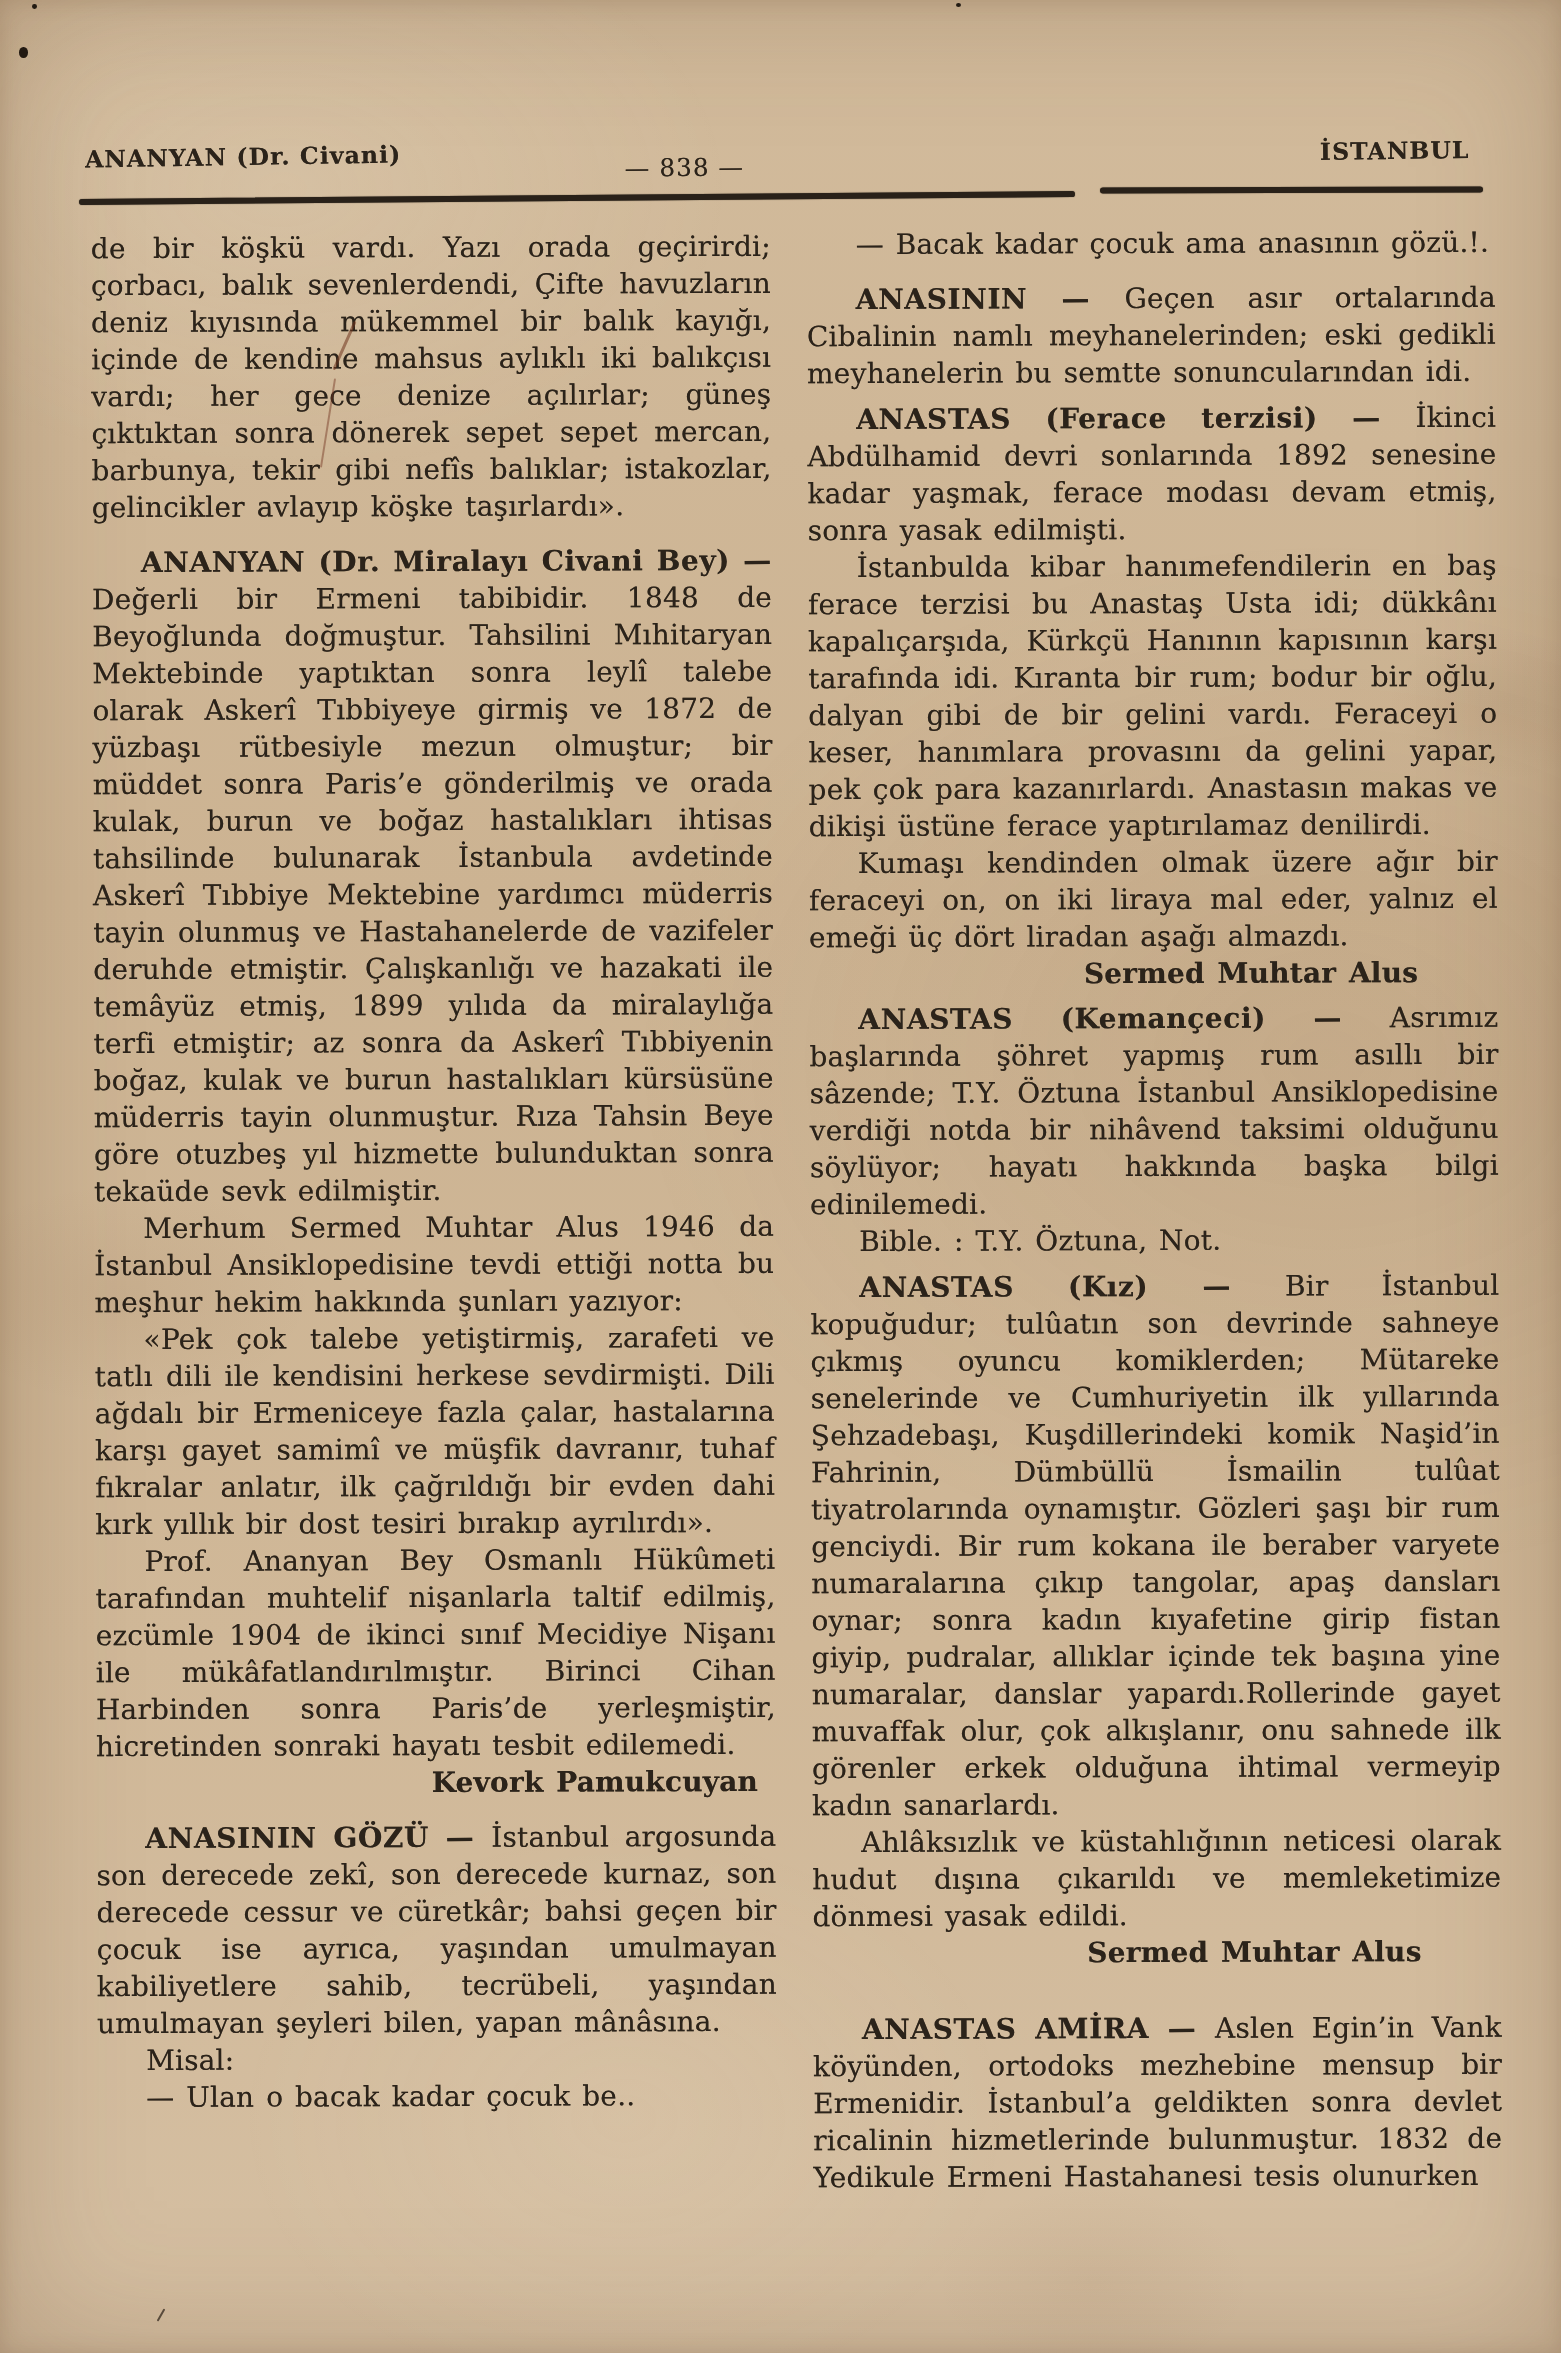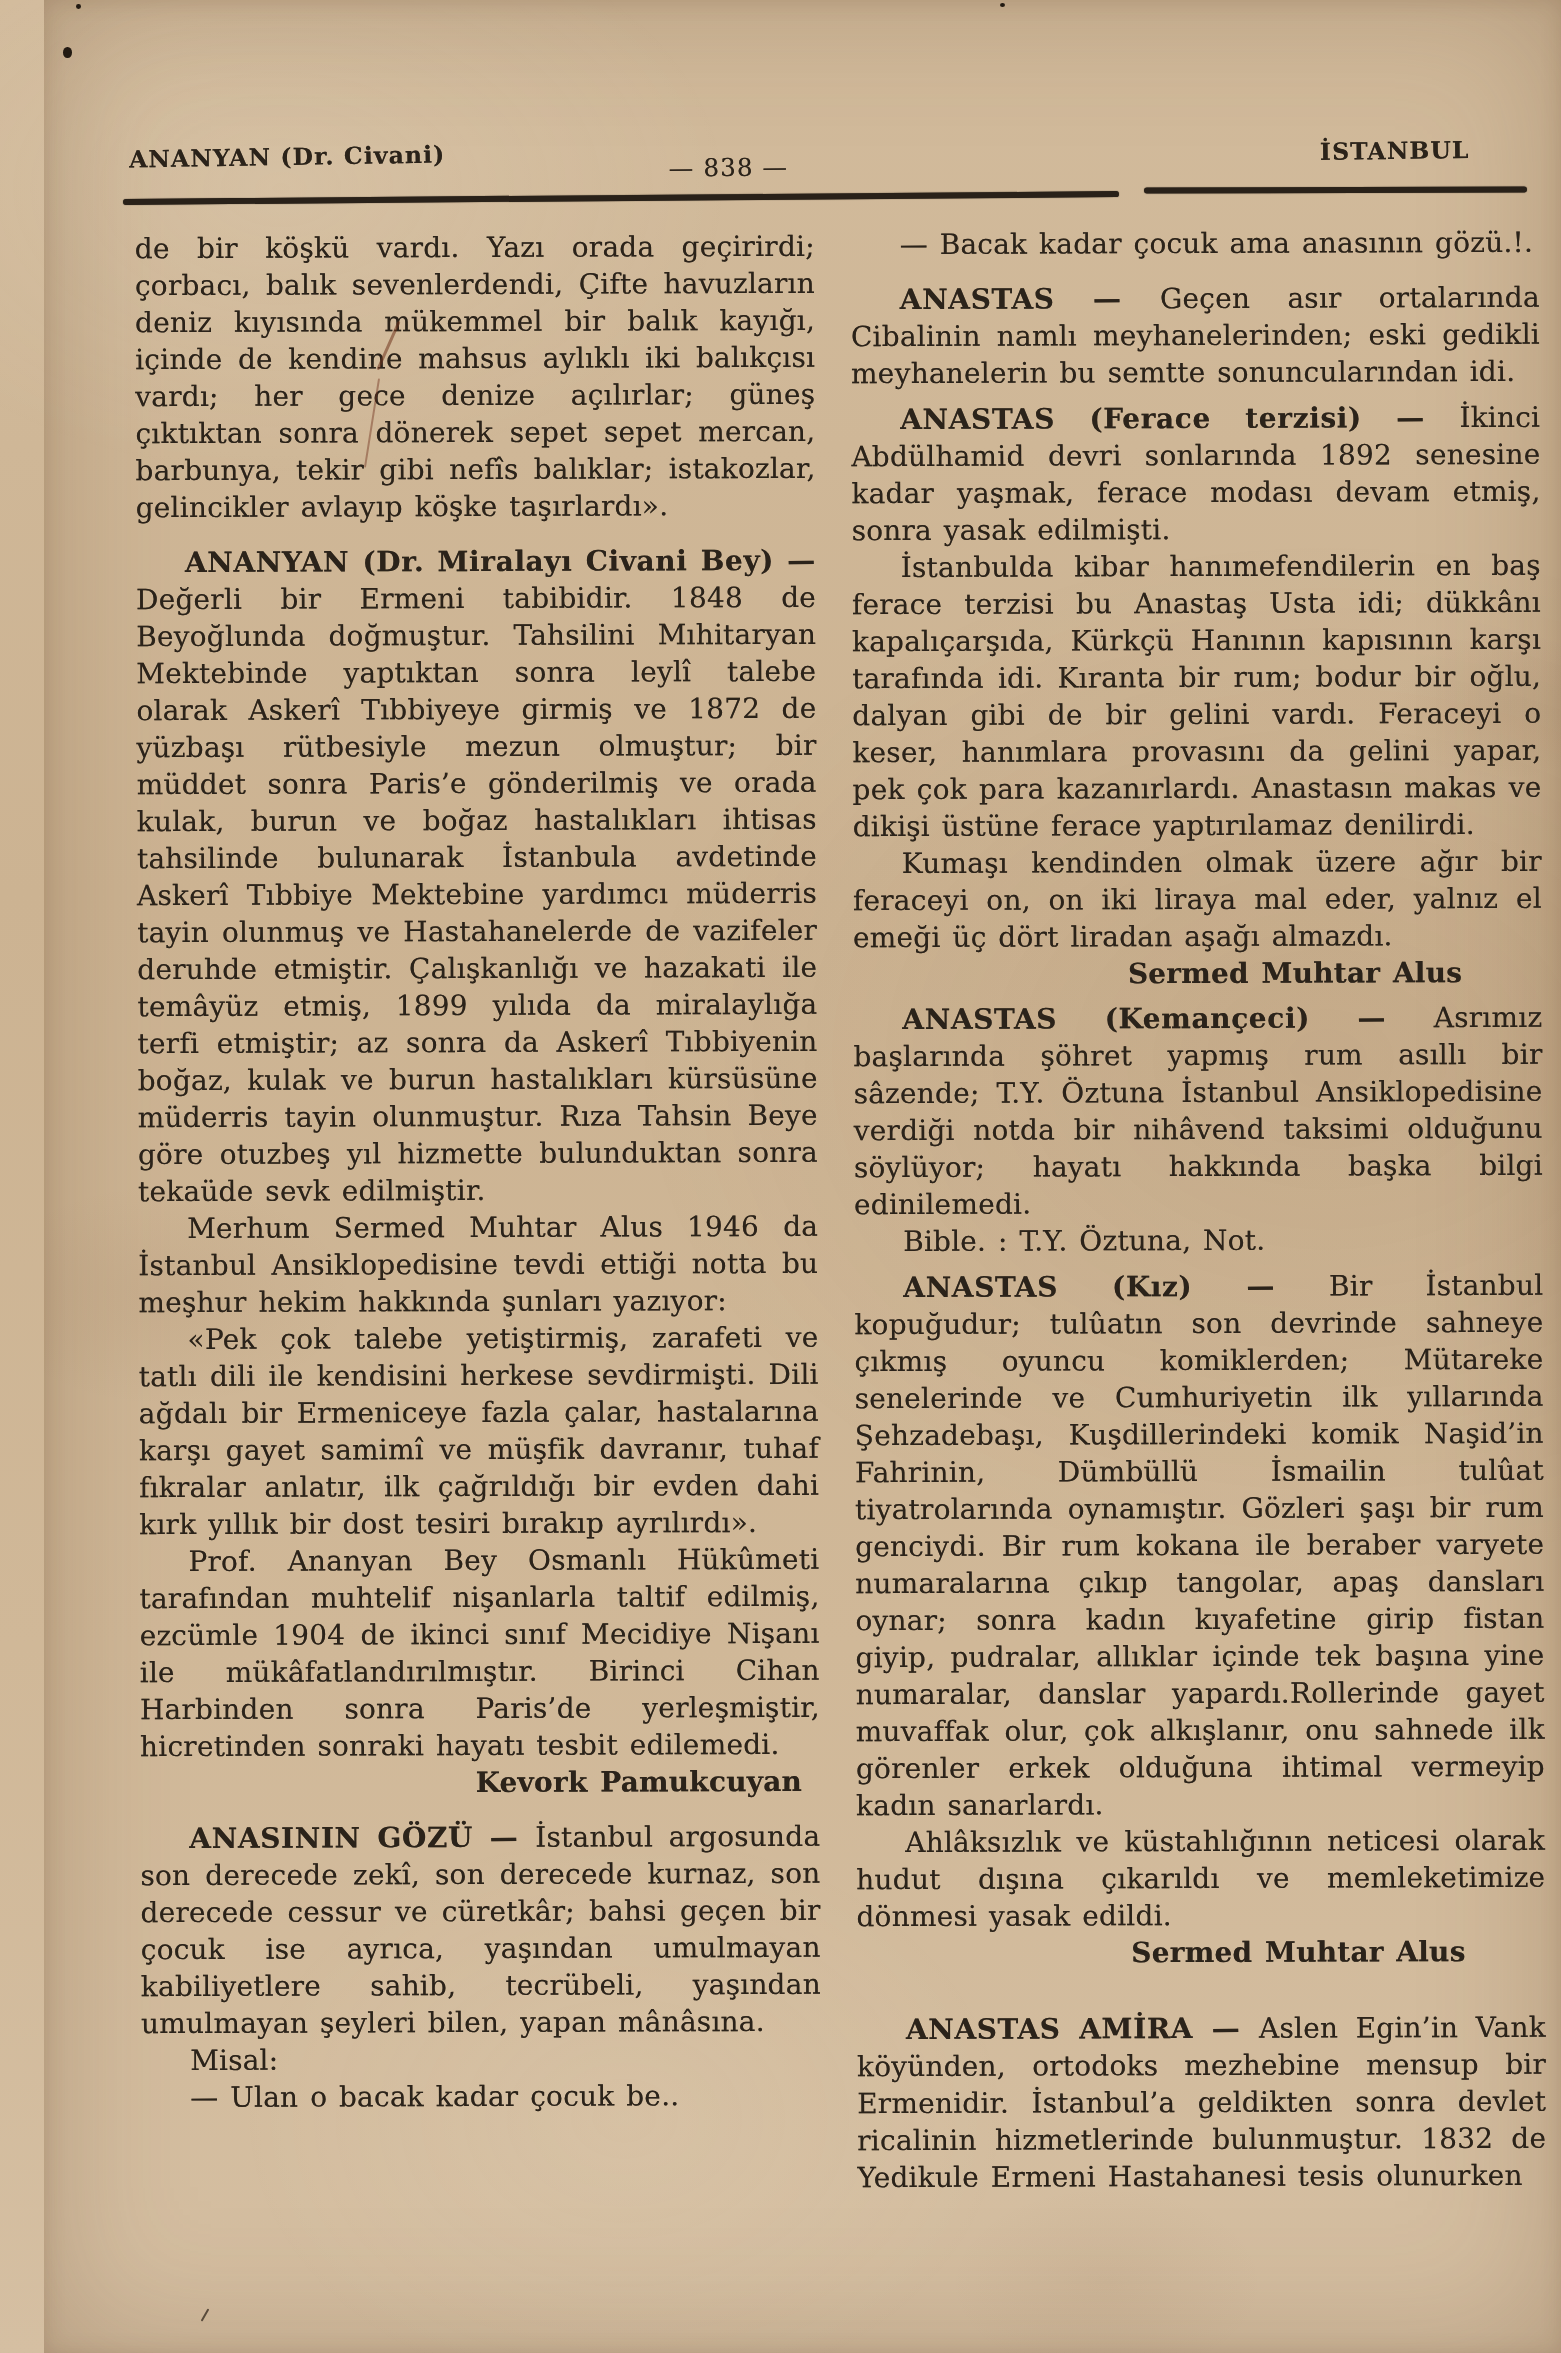--- a/index.html
+++ b/index.html
@@ -7,21 +7,21 @@
   body{
     width:1562px;height:2354px;overflow:hidden;position:relative;
     background:
       radial-gradient(749px 481px at 18% 8%, rgba(255,250,235,0.10), transparent 60%),
       radial-gradient(1070px 802px at 85% 45%, rgba(120,82,44,0.10), transparent 65%),
       radial-gradient(642px 481px at 40% 90%, rgba(255,248,230,0.07), transparent 60%),
       linear-gradient(180deg,#d2bb9c 0%, #ccb392 38%, #d0b898 70%, #d5bfa2 100%);
     font-family:"DejaVu Serif","Liberation Serif",serif;
     color:#2b231a;
   }
-  .page{position:absolute;inset:0;margin-left:44px;}
+  .page{position:absolute;inset:0;}
   .page::before{ 
     content:"";position:absolute;inset:0;pointer-events:none;
     box-shadow:inset 0 0 139px rgba(92,62,32,0.28), inset 0 0 21.4px rgba(92,62,32,0.18);
     background:
       radial-gradient(160px 107px at 96% 30%, rgba(110,70,40,0.08), transparent 70%),
       radial-gradient(267px 160px at 8% 55%, rgba(110,70,40,0.07), transparent 70%),
       radial-gradient(225px 139px at 70% 97%, rgba(110,70,40,0.06), transparent 70%);
   }
   
   .rh{position:absolute;white-space:nowrap;font-weight:bold;font-size:23.5px;letter-spacing:1.1px;
@@ -77,21 +77,21 @@
     <p class="ind">«Pek çok talebe yetiştirmiş, zarafeti ve tatlı dili ile kendisini herkese sevdirmişti. Dili ağdalı bir Ermeniceye fazla çalar, hastalarına karşı gayet samimî ve müşfik davranır, tuhaf fıkralar anlatır, ilk çağrıldığı bir evden dahi kırk yıllık bir dost tesiri bırakıp ayrılırdı».</p>
     <p class="ind">Prof. Ananyan Bey Osmanlı Hükûmeti tarafından muhtelif nişanlarla taltif edilmiş, ezcümle 1904 de ikinci sınıf Mecidiye Nişanı ile mükâfatlandırılmıştır. Birinci Cihan Harbinden sonra Paris’de yerleşmiştir, hicretinden sonraki hayatı tesbit edilemedi.</p>
     <p class="sig sig--flush">Kevork Pamukcuyan</p>
     <p class="ind gap-m"><span class="lead">ANASININ GÖZÜ — </span><span>İstanbul argosunda son derecede zekî, son derecede kurnaz, son derecede cessur ve cüretkâr; bahsi geçen bir çocuk ise ayrıca, yaşından umulmayan kabiliyetlere sahib, tecrübeli, yaşından umulmayan şeyleri bilen, yapan mânâsına.</span></p>
     <p class="ind">Misal:</p>
     <p class="ind">— Ulan o bacak kadar çocuk be..</p>
   </section>
 
   <section class="col col-right">
     <p class="ind">— Bacak kadar çocuk ama anasının gözü.!.</p>
-    <p class="ind gap-m"><span class="lead">ANASTAS — </span><span>Geçen asır ortalarında Cibalinin namlı meyhanelerinden; eski gedikli meyhanelerin bu semtte sonuncularından idi.</span></p>
+    <p class="ind gap-m"><span class="lead">ANASININ — </span><span>Geçen asır ortalarında Cibalinin namlı meyhanelerinden; eski gedikli meyhanelerin bu semtte sonuncularından idi.</span></p>
     <p class="ind gap-s"><span class="lead">ANASTAS (Ferace terzisi) — </span><span>İkinci Abdülhamid devri sonlarında 1892 senesine kadar yaşmak, ferace modası devam etmiş, sonra yasak edilmişti.</span></p>
     <p class="ind">İstanbulda kibar hanımefendilerin en baş ferace terzisi bu Anastaş Usta idi; dükkânı kapalıçarşıda, Kürkçü Hanının kapısının karşı tarafında idi. Kıranta bir rum; bodur bir oğlu, dalyan gibi de bir gelini vardı. Feraceyi o keser, hanımlara provasını da gelini yapar, pek çok para kazanırlardı. Anastasın makas ve dikişi üstüne ferace yaptırılamaz denilirdi.</p>
     <p class="ind">Kumaşı kendinden olmak üzere ağır bir feraceyi on, on iki liraya mal eder, yalnız el emeği üç dört liradan aşağı almazdı.</p>
     <p class="sig">Sermed Muhtar Alus</p>
     <p class="ind gap-s"><span class="lead">ANASTAS (Kemançeci) — </span><span>Asrımız başlarında şöhret yapmış rum asıllı bir sâzende; T.Y. Öztuna İstanbul Ansiklopedisine verdiği notda bir nihâvend taksimi olduğunu söylüyor; hayatı hakkında başka bilgi edinilemedi.</span></p>
     <p class="ind">Bible. : T.Y. Öztuna, Not.</p>
     <p class="ind gap-s"><span class="lead">ANASTAS (Kız) — </span><span>Bir İstanbul kopuğudur; tulûatın son devrinde sahneye çıkmış oyuncu komiklerden; Mütareke senelerinde ve Cumhuriyetin ilk yıllarında Şehzadebaşı, Kuşdillerindeki komik Naşid’in Fahrinin, Dümbüllü İsmailin tulûat tiyatrolarında oynamıştır. Gözleri şaşı bir rum genciydi. Bir rum kokana ile beraber varyete numaralarına çıkıp tangolar, apaş dansları oynar; sonra kadın kıyafetine girip fistan giyip, pudralar, allıklar içinde tek başına yine numaralar, danslar yapardı.Rollerinde gayet muvaffak olur, çok alkışlanır, onu sahnede ilk görenler erkek olduğuna ihtimal vermeyip kadın sanarlardı.</span></p>
     <p class="ind">Ahlâksızlık ve küstahlığının neticesi olarak hudut dışına çıkarıldı ve memleketimize dönmesi yasak edildi.</p>
     <p class="sig">Sermed Muhtar Alus</p>
     <p class="ind gap-l"><span class="lead">ANASTAS AMİRA — </span><span>Aslen Egin’in Vank köyünden, ortodoks mezhebine mensup bir Ermenidir. İstanbul’a geldikten sonra devlet ricalinin hizmetlerinde bulunmuştur. 1832 de Yedikule Ermeni Hastahanesi tesis olunurken</span></p>

